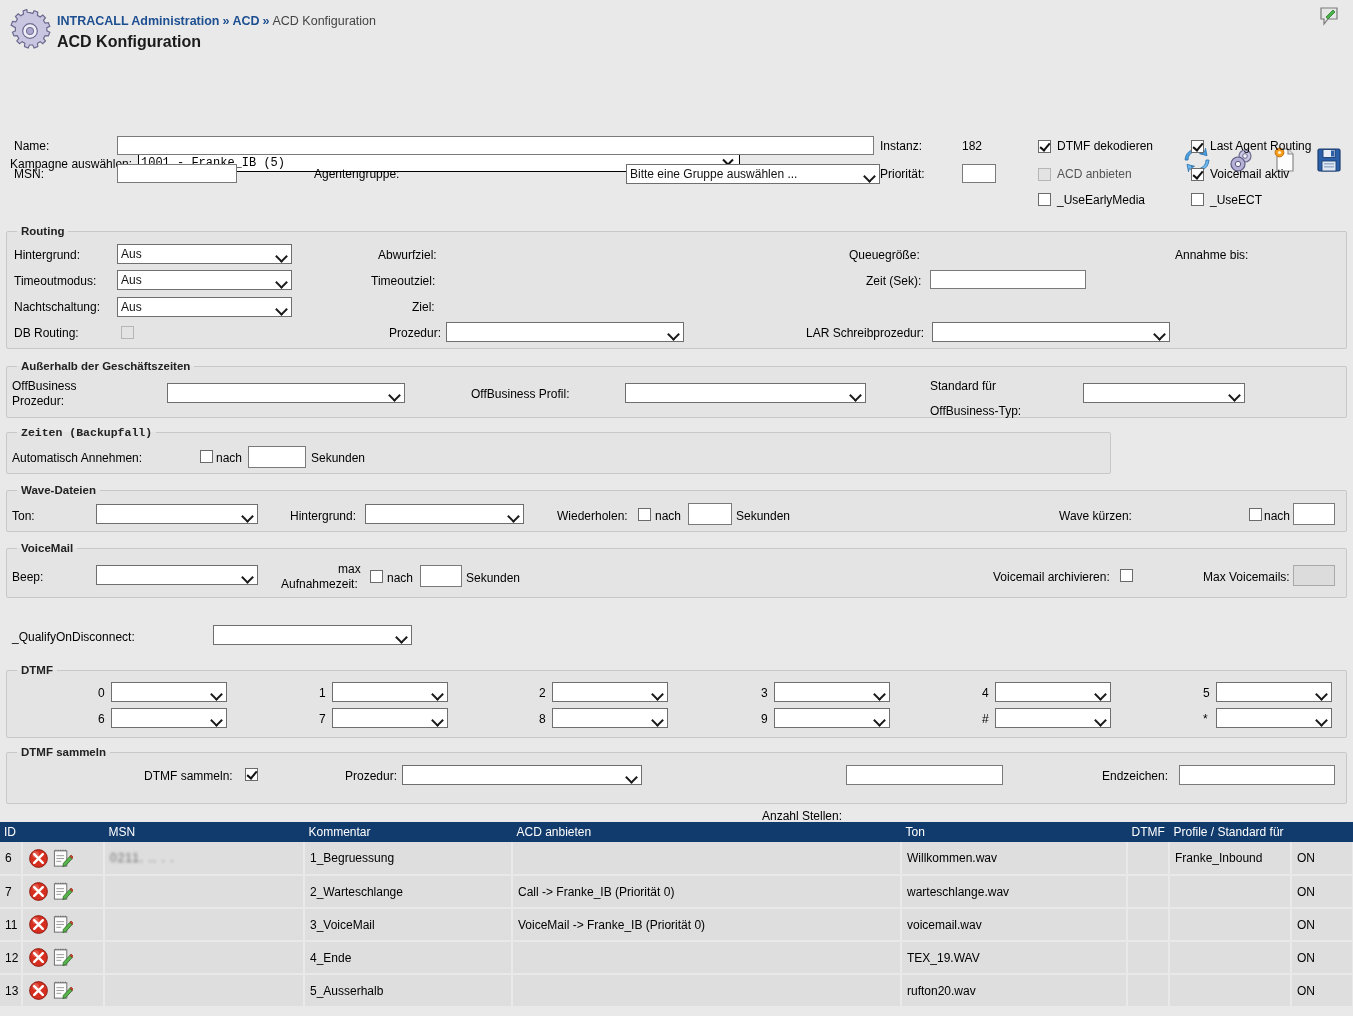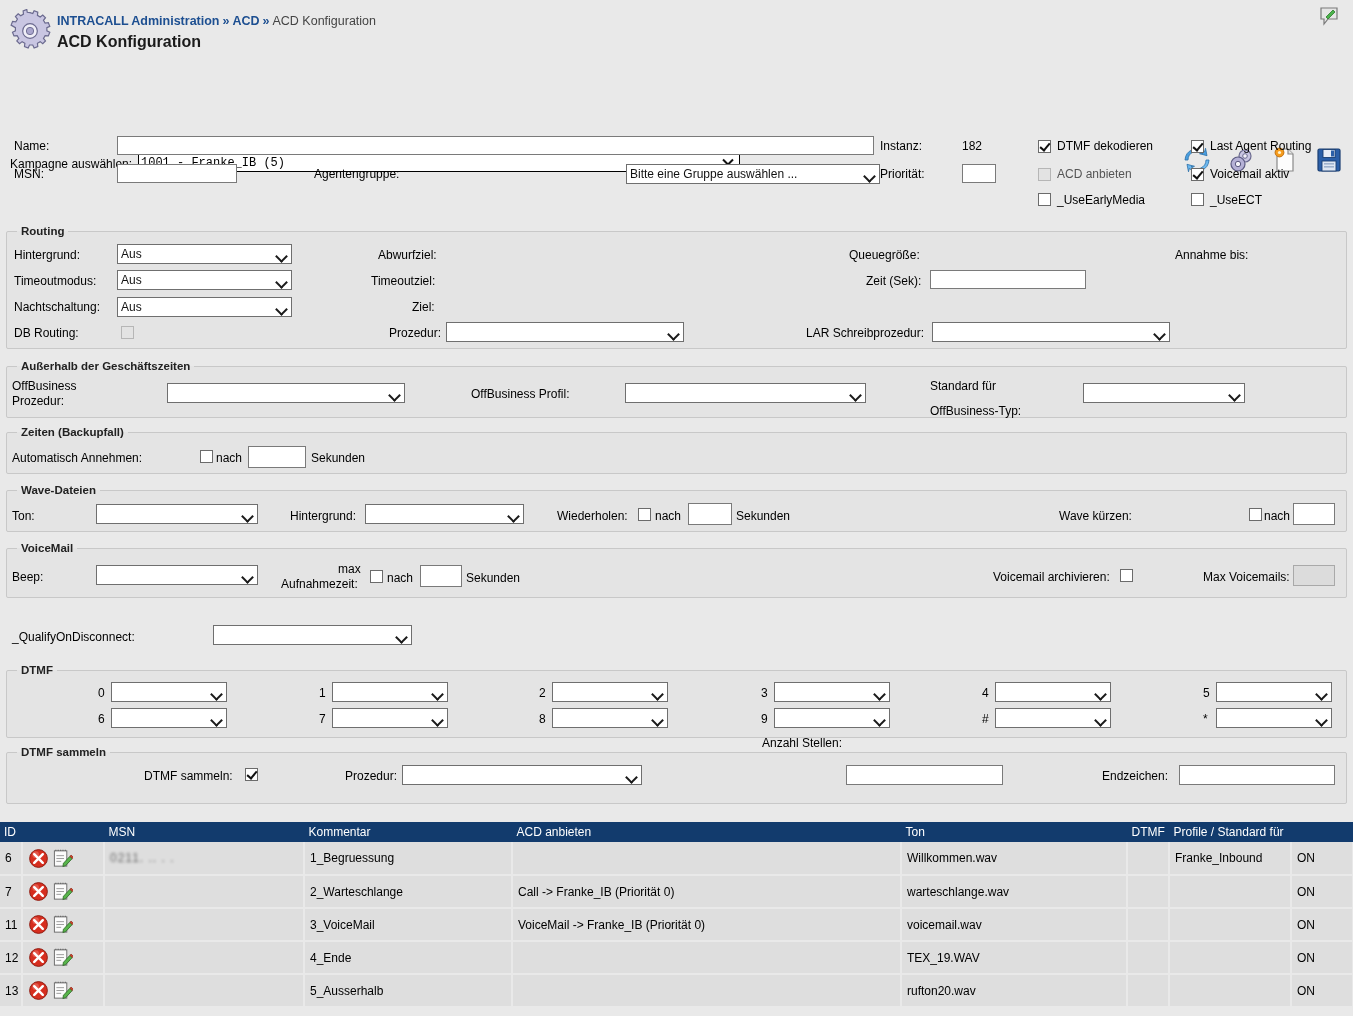--- a/index.html
+++ b/index.html
@@ -275,21 +275,21 @@
   <span class="lbl" style="left:471px; top:387px;">OffBusiness Profil:</span>
   <div class="dd" style="left:625px; top:383px; width:241px;">
     <span class="cv"></span>
   </div>
   <span class="lbl" style="left:930px; top:379px;">Standard für</span>
   <span class="lbl" style="left:930px; top:394px;margin-top:10px;">OffBusiness-Typ:</span>
   <div class="dd" style="left:1083px; top:383px; width:162px;">
     <span class="cv"></span>
   </div>
 
-  <fieldset class="sec" style="left:6px; top:426px; width:1341px; height:48px;">
+  <fieldset class="sec" style="left:6px; top:426px; width:1105px; height:48px;font-family:Liberation Mono, monospace;">
     <legend>Zeiten (Backupfall)</legend>
   </fieldset>
   <span class="lbl" style="left:12px; top:451px;">Automatisch Annehmen:</span>
   <div class="cb" style="left:200px; top:450px;"></div>
   <span class="lbl" style="left:216px; top:451px;">nach</span>
   <input class="txt" style="left: 248px; top: 446px; width: 58px; height: 22px;" value="">
   <span class="lbl" style="left:311px; top:451px;">Sekunden</span>
 
   <fieldset class="sec" style="left:6px; top:484px; width:1341px; height:48px;">
     <legend>Wave-Dateien</legend>
@@ -366,21 +366,21 @@
 
   <fieldset class="sec" style="left:6px; top:746px; width:1341px; height:58px;">
     <legend>DTMF sammeln</legend>
   </fieldset>
   <span class="lbl" style="left:144px; top:769px;">DTMF sammeln:</span>
   <div class="cb on" style="left:245px; top:768px;"></div>
   <span class="lbl" style="left:345px; top:769px;">Prozedur:</span>
   <div class="dd" style="left:402px; top:765px; width:240px;">
     <span class="cv"></span>
   </div>
-  <span class="lbl" style="left:762px; top:736px;">Anzahl Stellen:</span>
+  <span class="lbl" style="left:762px; top:809px;">Anzahl Stellen:</span>
   <input class="txt" style="left: 846px; top: 765px; width: 157px; height: 20px;" value="">
   <span class="lbl" style="left:1102px; top:769px;">Endzeichen:</span>
   <input class="txt" style="left: 1179px; top: 765px; width: 156px; height: 20px;" value="">
 
   <div class="grid">
     <table class="acd">
       <colgroup>
         <col style="width:22px">
           <col style="width:82px">
           <col style="width:200px">

